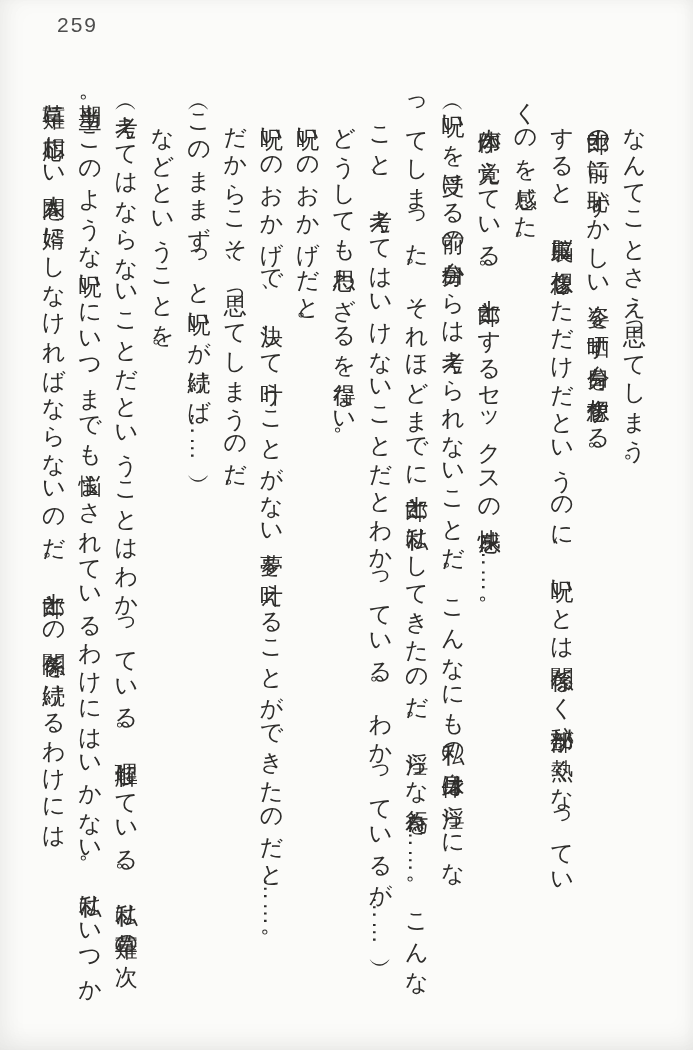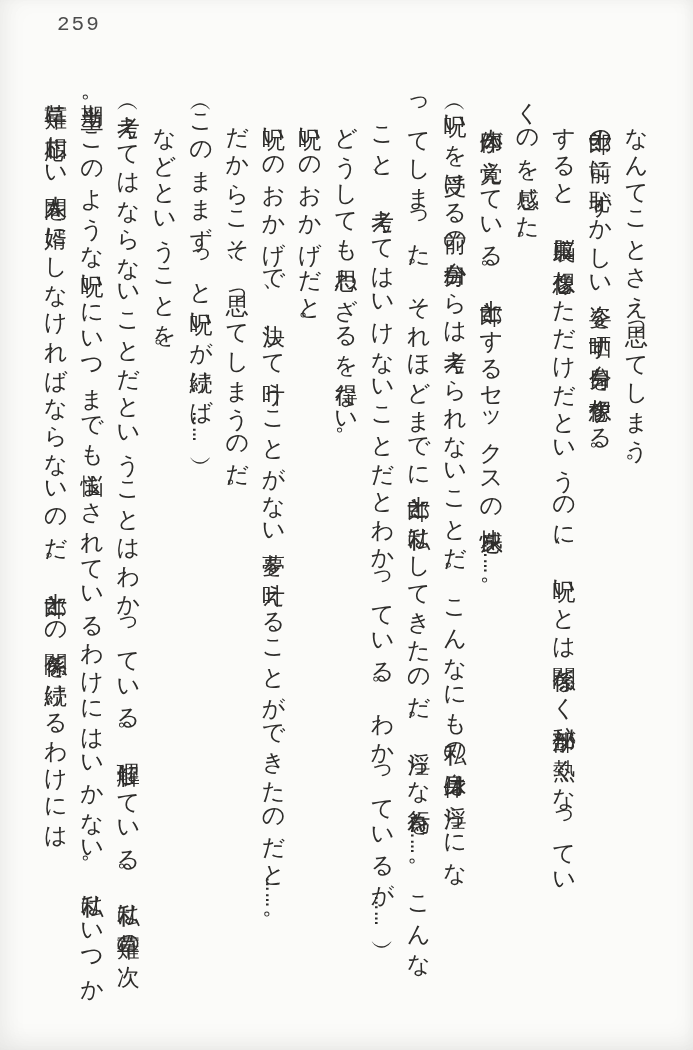--- a/index.html
+++ b/index.html
@@ -6,21 +6,21 @@
     margin: 0;
     padding: 0;
     background: #e8e8e6;
   }
   .page {
     position: relative;
     width: 693px;
     height: 1050px;
     background: #fbfbf9;
     overflow: hidden;
-    font-family: Liberation Mono, monospace;
+    font-family: Liberation Sans, sans-serif;
     box-shadow: inset 0 -10px 22px rgba(0,0,0,0.05),
                 inset 10px 0 22px rgba(0,0,0,0.03),
                 inset -4px 0 10px rgba(0,0,0,0.02);
   }
   .pageno {
     position: absolute;
     top: 13px;
     left: 57px;
     font-size: 21px;
     letter-spacing: 2px;

